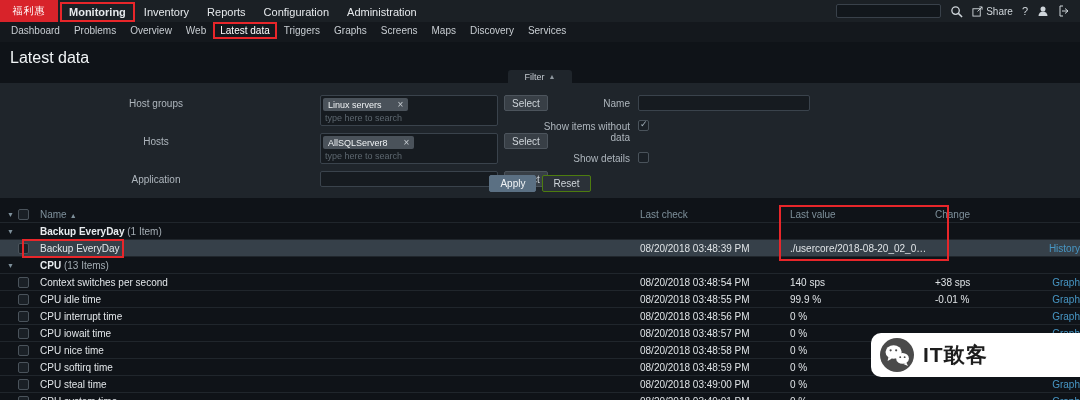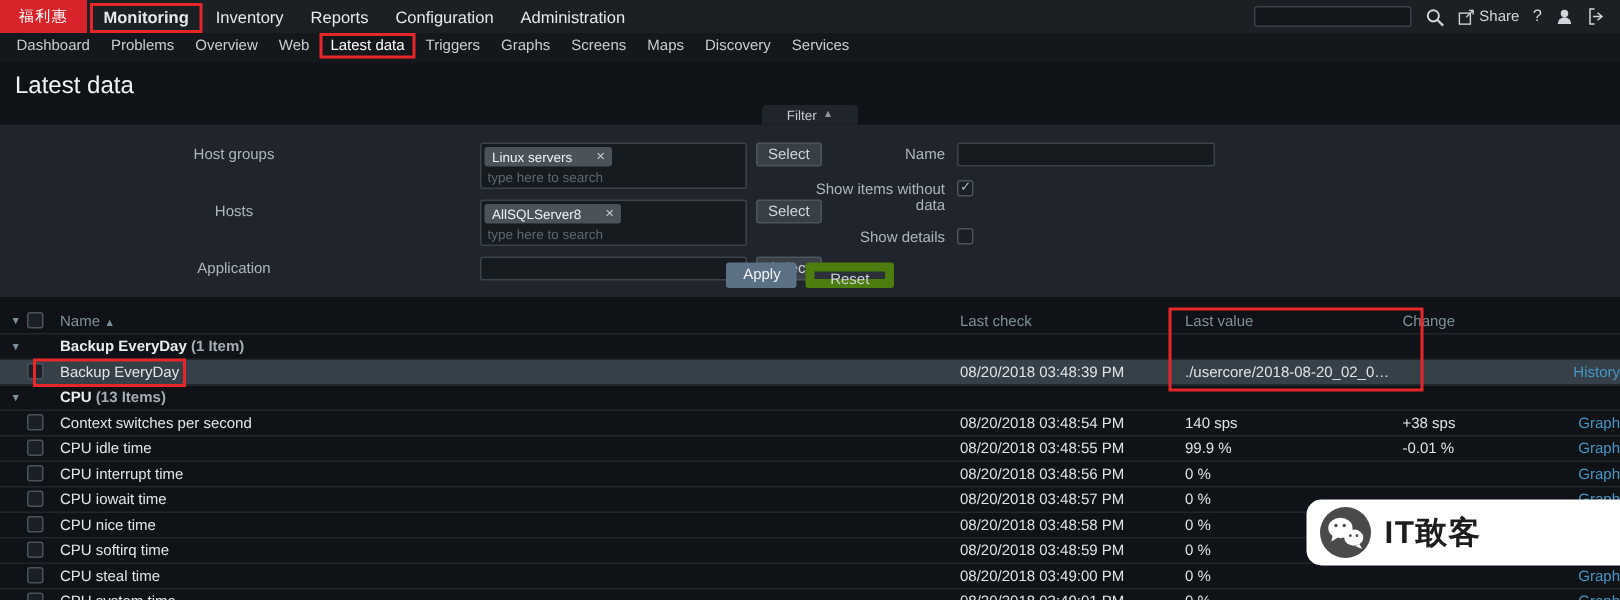--- a/index.html
+++ b/index.html
@@ -41,30 +41,30 @@
 .chip-x{cursor:pointer;color:#c6ccd1;font-size:10px}
 .ms-placeholder{color:#5d676f;font-size:9px;padding:2px 2px 0}
 .f-input{width:178px;height:16px;background:#161b20;border:1px solid #3a434c;border-radius:2px;color:#dfe3e6;font-size:10px;padding:0 4px;font-family:inherit;outline:none}
 .name-input{width:172px}
 .btn{font-family:inherit;font-size:10px;border-radius:2px;cursor:pointer}
 .select-btn{margin-left:6px;height:16px;padding:0 7px;background:#383f46;border:1px solid #4c545c;color:#cfd5da}
 .cb{width:11px;height:11px;border:1px solid #4a535b;background:#1a2026;border-radius:2px;display:inline-block;position:relative;cursor:pointer;flex:none;margin-top:2px}
 .cb.checked::after{content:"\2713";position:absolute;left:1px;top:-2px;font-size:9px;color:#a5b3bd}
 .f-buttons{position:absolute;left:0;right:0;top:92px;display:flex;justify-content:center;gap:6px}
 .apply-btn{height:17px;padding:0 10px;background:#5b7083;border:1px solid #5b7083;color:#f0f3f5}
-.reset-btn{height:17px;padding:0 10px;background:#2b3138;border:6px solid #4d7c0f;color:#cfd5da}
+.reset-btn{height:17px;padding:0 10px;background:#2b3138;border:1px solid #4d7c0f;color:#cfd5da}
 
 
 .table{margin-top:8px}
 .t-row{display:grid;grid-template-columns:18px 22px 600px 150px 145px 100px 1fr;align-items:center;height:17px;border-bottom:1px solid #20262c;font-size:10px}
 .t-header{color:#7e909b}
 .t-row .arrow{color:#7e909b;font-size:7px;padding-left:7px;cursor:pointer}
 .sort{font-size:7px;margin-left:3px;color:#7e909b}
 .group-row .group-title{grid-column:3/8;font-weight:bold;color:#e8ecef}
-.count{font-weight:bold;color:#a4adb4}
+.count{font-weight:normal;color:#a4adb4}
 .data-row .name{color:#e1e5e8;cursor:pointer}
 .highlight{background:#364049}
 .lc,.value,.change{color:#dfe3e6;padding-right:8px}
 .value{white-space:nowrap;overflow:hidden;text-overflow:ellipsis}
 .link{color:#4796c4;text-align:right;padding-right:0;cursor:pointer}
 
 
 .ann{position:absolute;border:2px solid #e8262a;z-index:9;pointer-events:none}
 
 

